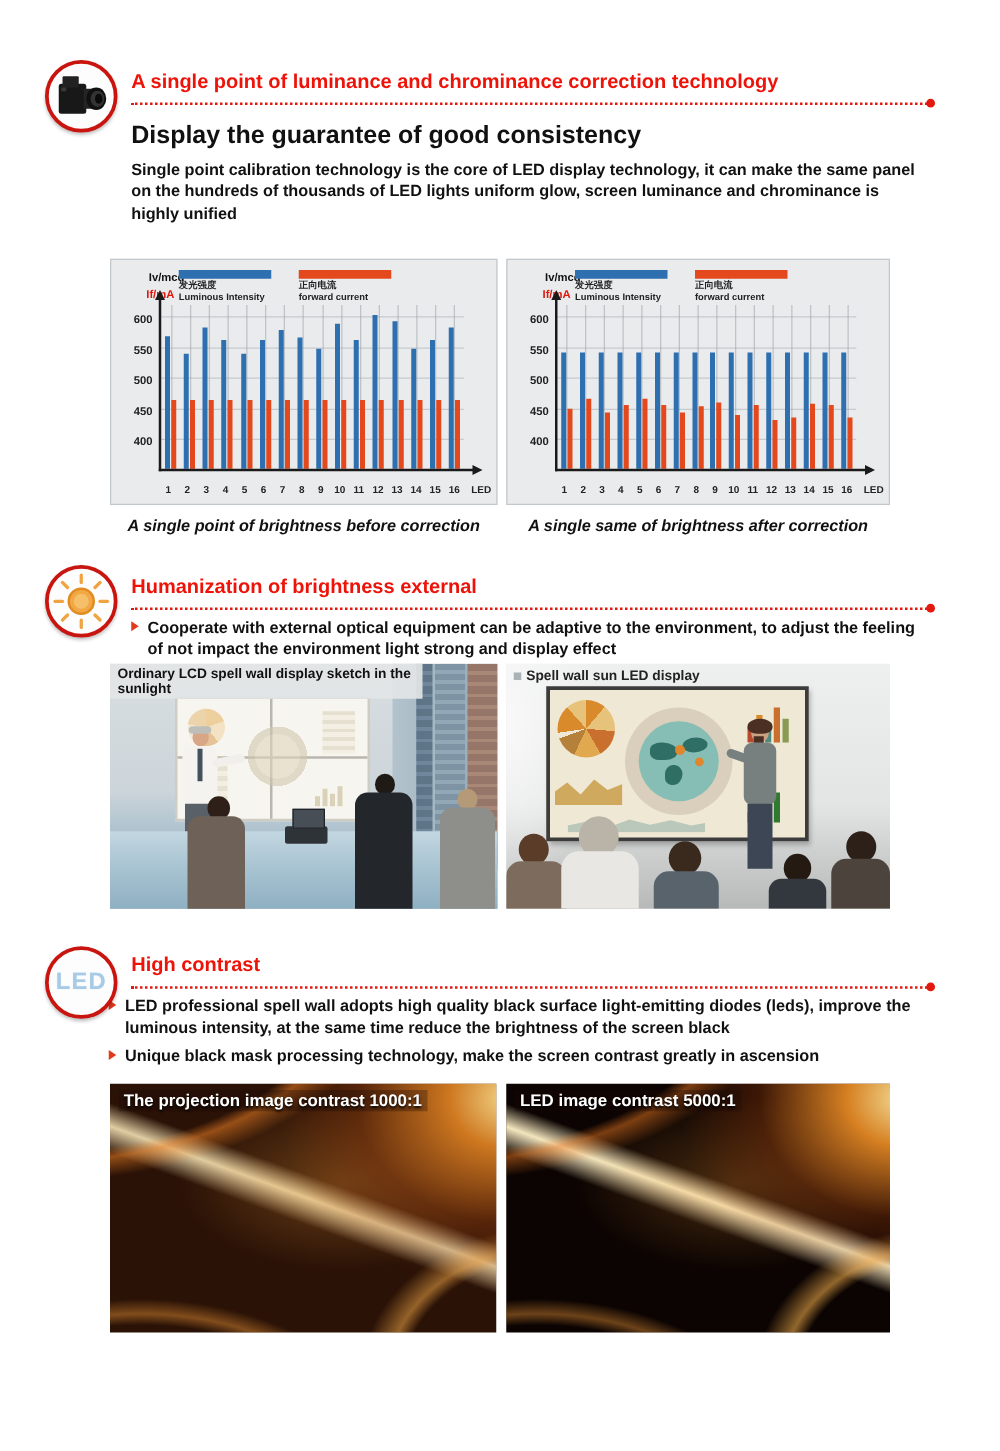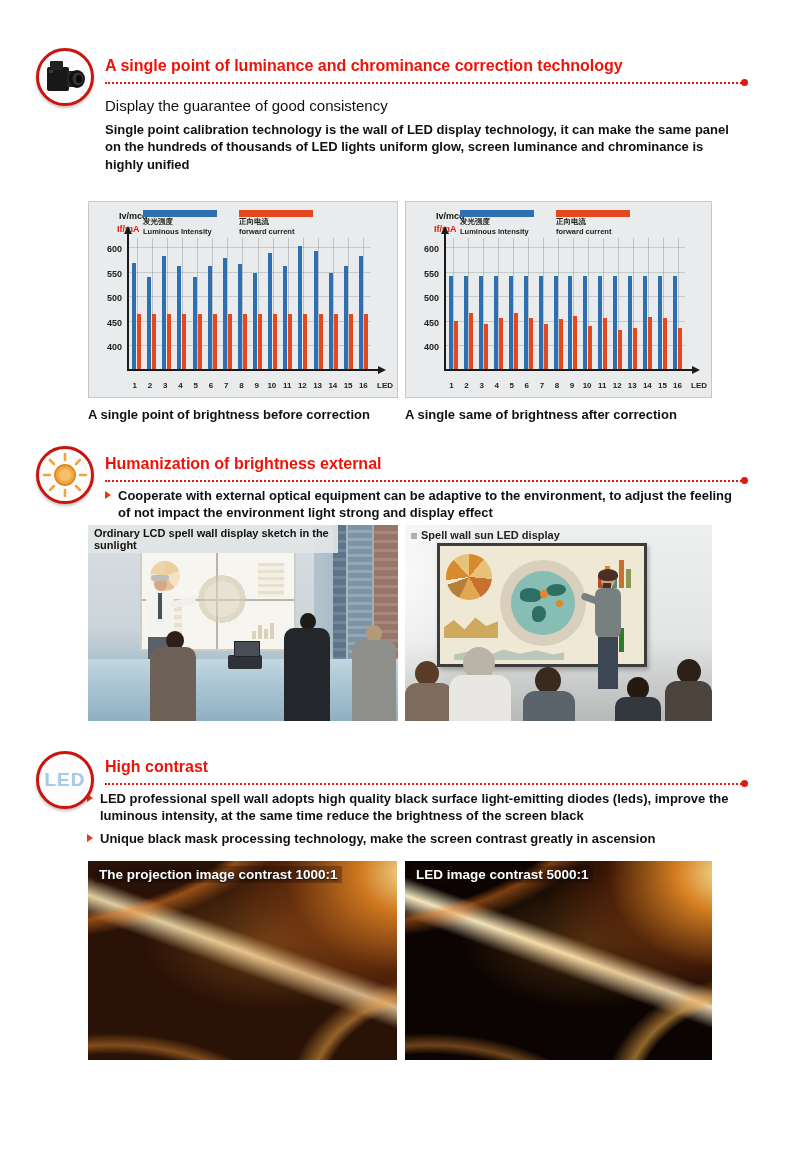--- a/index.html
+++ b/index.html
@@ -6,21 +6,21 @@
   .page{position:relative;width:800px;height:1161px;background:#fff;overflow:hidden;
         font-family:"Liberation Sans",sans-serif;color:#111;}
   .sec{position:relative;padding-left:105px;padding-right:55px;}
   .sec-icon{position:absolute;left:36px;width:58px;height:58px;border:3px solid #c9150f;
             border-radius:50%;background:#fdfdfd;box-shadow:0 2px 3px rgba(0,0,0,.25);
             display:flex;align-items:center;justify-content:center;box-sizing:border-box;}
   .sec-title{margin:0;font-size:16px;font-weight:bold;color:#ee1309;line-height:1.2;}
   .dotline{position:relative;margin-top:7px;border-top:2px dotted #e2190f;height:0;}
   .dotline::after{content:"";position:absolute;right:-3px;top:-5px;width:7px;height:7px;
                   background:#e2190f;border-radius:50%;}
-  .sec-sub{margin:13px 0 0;font-size:15px;font-weight:normal;color:#111;}
+  .sec-sub{margin:13px 0 0;font-size:20px;font-weight:bold;color:#111;}
   .sec-par{margin:7px 0 0;font-size:13px;font-weight:bold;line-height:1.33;max-width:662px;}
   .row{display:flex;gap:7px;margin-left:-17px;}
   
   .chart{position:relative;width:310px;height:197px;background:#e9ebec;border:1px solid #c3c8cc;
          box-sizing:border-box;flex:0 0 auto;}
   .chart.c2{width:307px;}
   .y-unit{position:absolute;left:30px;top:9px;font-size:9px;font-weight:bold;color:#111;}
   .y-unit2{position:absolute;left:28px;top:22px;font-size:9px;font-weight:bold;color:#e0180c;}
   .lg-item{position:absolute;top:8px;}
   .lg-swatch{width:74px;height:7px;}
@@ -37,21 +37,21 @@
   .cells{position:absolute;left:2px;right:0;top:0;bottom:2px;display:flex;}
   .cell{flex:1;position:relative;}
   .vline{position:absolute;left:50%;top:0;bottom:0;width:1px;background:rgba(148,156,163,.5);}
   .bars{position:absolute;left:0;right:0;bottom:0;top:0;display:flex;justify-content:center;
         align-items:flex-end;gap:1px;}
   .bar{width:4px;}
   .xrow{position:absolute;left:38px;right:26px;bottom:7px;display:flex;}
   .xrow span{flex:1;text-align:center;font-size:8px;font-weight:bold;color:#222;}
   .xunit{position:absolute;right:4px;bottom:7px;font-size:8px;font-weight:bold;color:#222;}
   .cap-row{display:flex;gap:7px;margin:9px 0 0 -17px;}
-  .cap{font-size:13px;font-weight:bold;}
+  .cap{font-size:13px;font-weight:bold;text-align:center;font-style:italic;}
   .cap.c1{width:310px;} .cap.c2{width:307px;}
   
   .bullets{margin:36px 0 0 -20px;padding:0;list-style:none;}
   .bullets li{display:flex;gap:7px;font-size:13px;font-weight:bold;line-height:1.3;margin-top:6px;}
   .bullets.tight{margin:5px 0 0 0;}
   .tri{flex:0 0 auto;width:0;height:0;margin-top:3px;
        border-top:4px solid transparent;border-bottom:4px solid transparent;border-left:6px solid #e23a1c;}
   
   .photo{position:relative;height:196px;overflow:hidden;flex:0 0 auto;}
   .photo.p1{width:310px;background:linear-gradient(180deg,#d9dee1 0%,#ccd5da 52%,#aec3cf 68%,#8fa9ba 100%);}
@@ -96,21 +96,21 @@
         <rect x="24" y="13" width="8" height="16" fill="#242424"></rect>
         <ellipse cx="34" cy="21" rx="8" ry="9" fill="#101010"></ellipse>
         <ellipse cx="35" cy="21" rx="5.5" ry="6.5" fill="#333"></ellipse>
         <ellipse cx="36" cy="21" rx="3" ry="4" fill="#0a0a0a"></ellipse>
         <rect x="6" y="12" width="4" height="3" fill="#3a3a3a"></rect>
       </svg>
     </div>
     <h1 class="sec-title" style="padding-top:8px;">A single point of luminance and chrominance correction technology</h1>
     <div class="dotline"></div>
     <h2 class="sec-sub">Display the guarantee of good consistency</h2>
-    <p class="sec-par">Single point calibration technology is the wall of LED display technology, it can make the same panel on the hundreds of thousands of LED lights uniform glow, screen luminance and chrominance is highly unified</p>
+    <p class="sec-par">Single point calibration technology is the core of LED display technology, it can make the same panel on the hundreds of thousands of LED lights uniform glow, screen luminance and chrominance is highly unified</p>
 
     <div class="row" style="margin-top:28px;">
       <div class="chart c1" id="chart0">
           <div class="y-unit">Iv/mcd</div>
           <div class="y-unit2">If/mA</div>
           <div class="lg-item" style="left: 54px;">
             <div class="lg-swatch" style="background: rgb(46, 111, 176);"></div>
             <div class="lg-cn">发光强度</div>
             <div class="lg-en">Luminous Intensity</div>
           </div>

